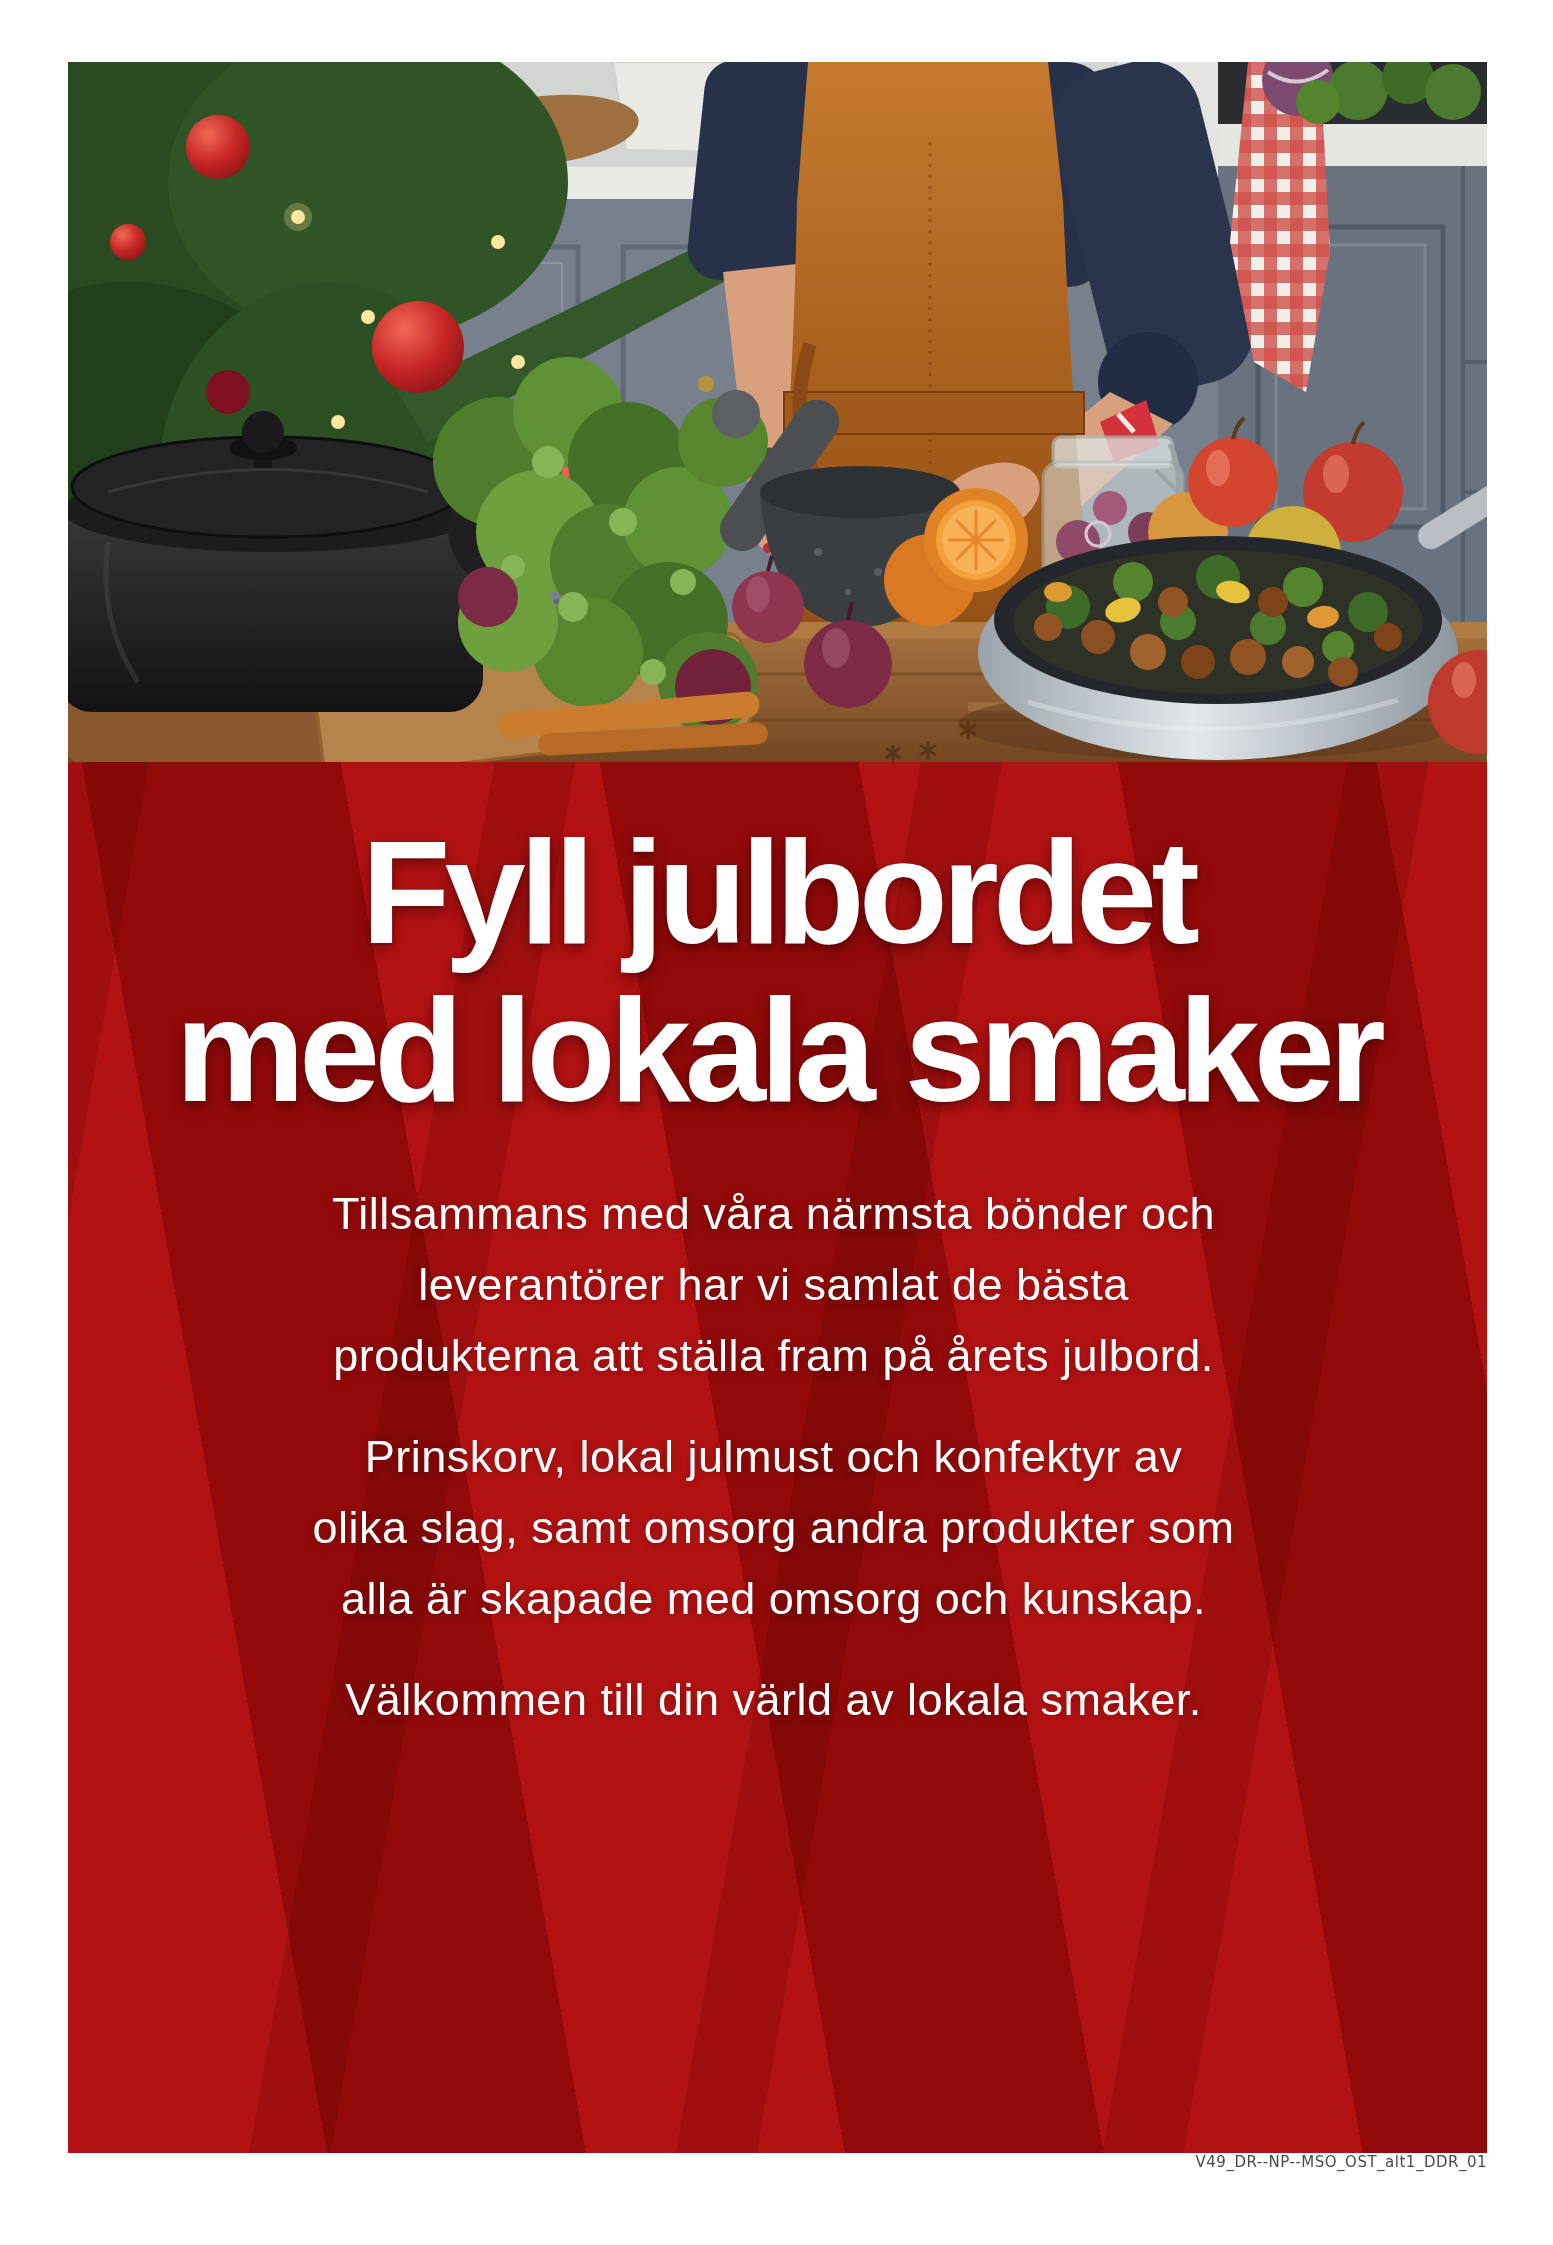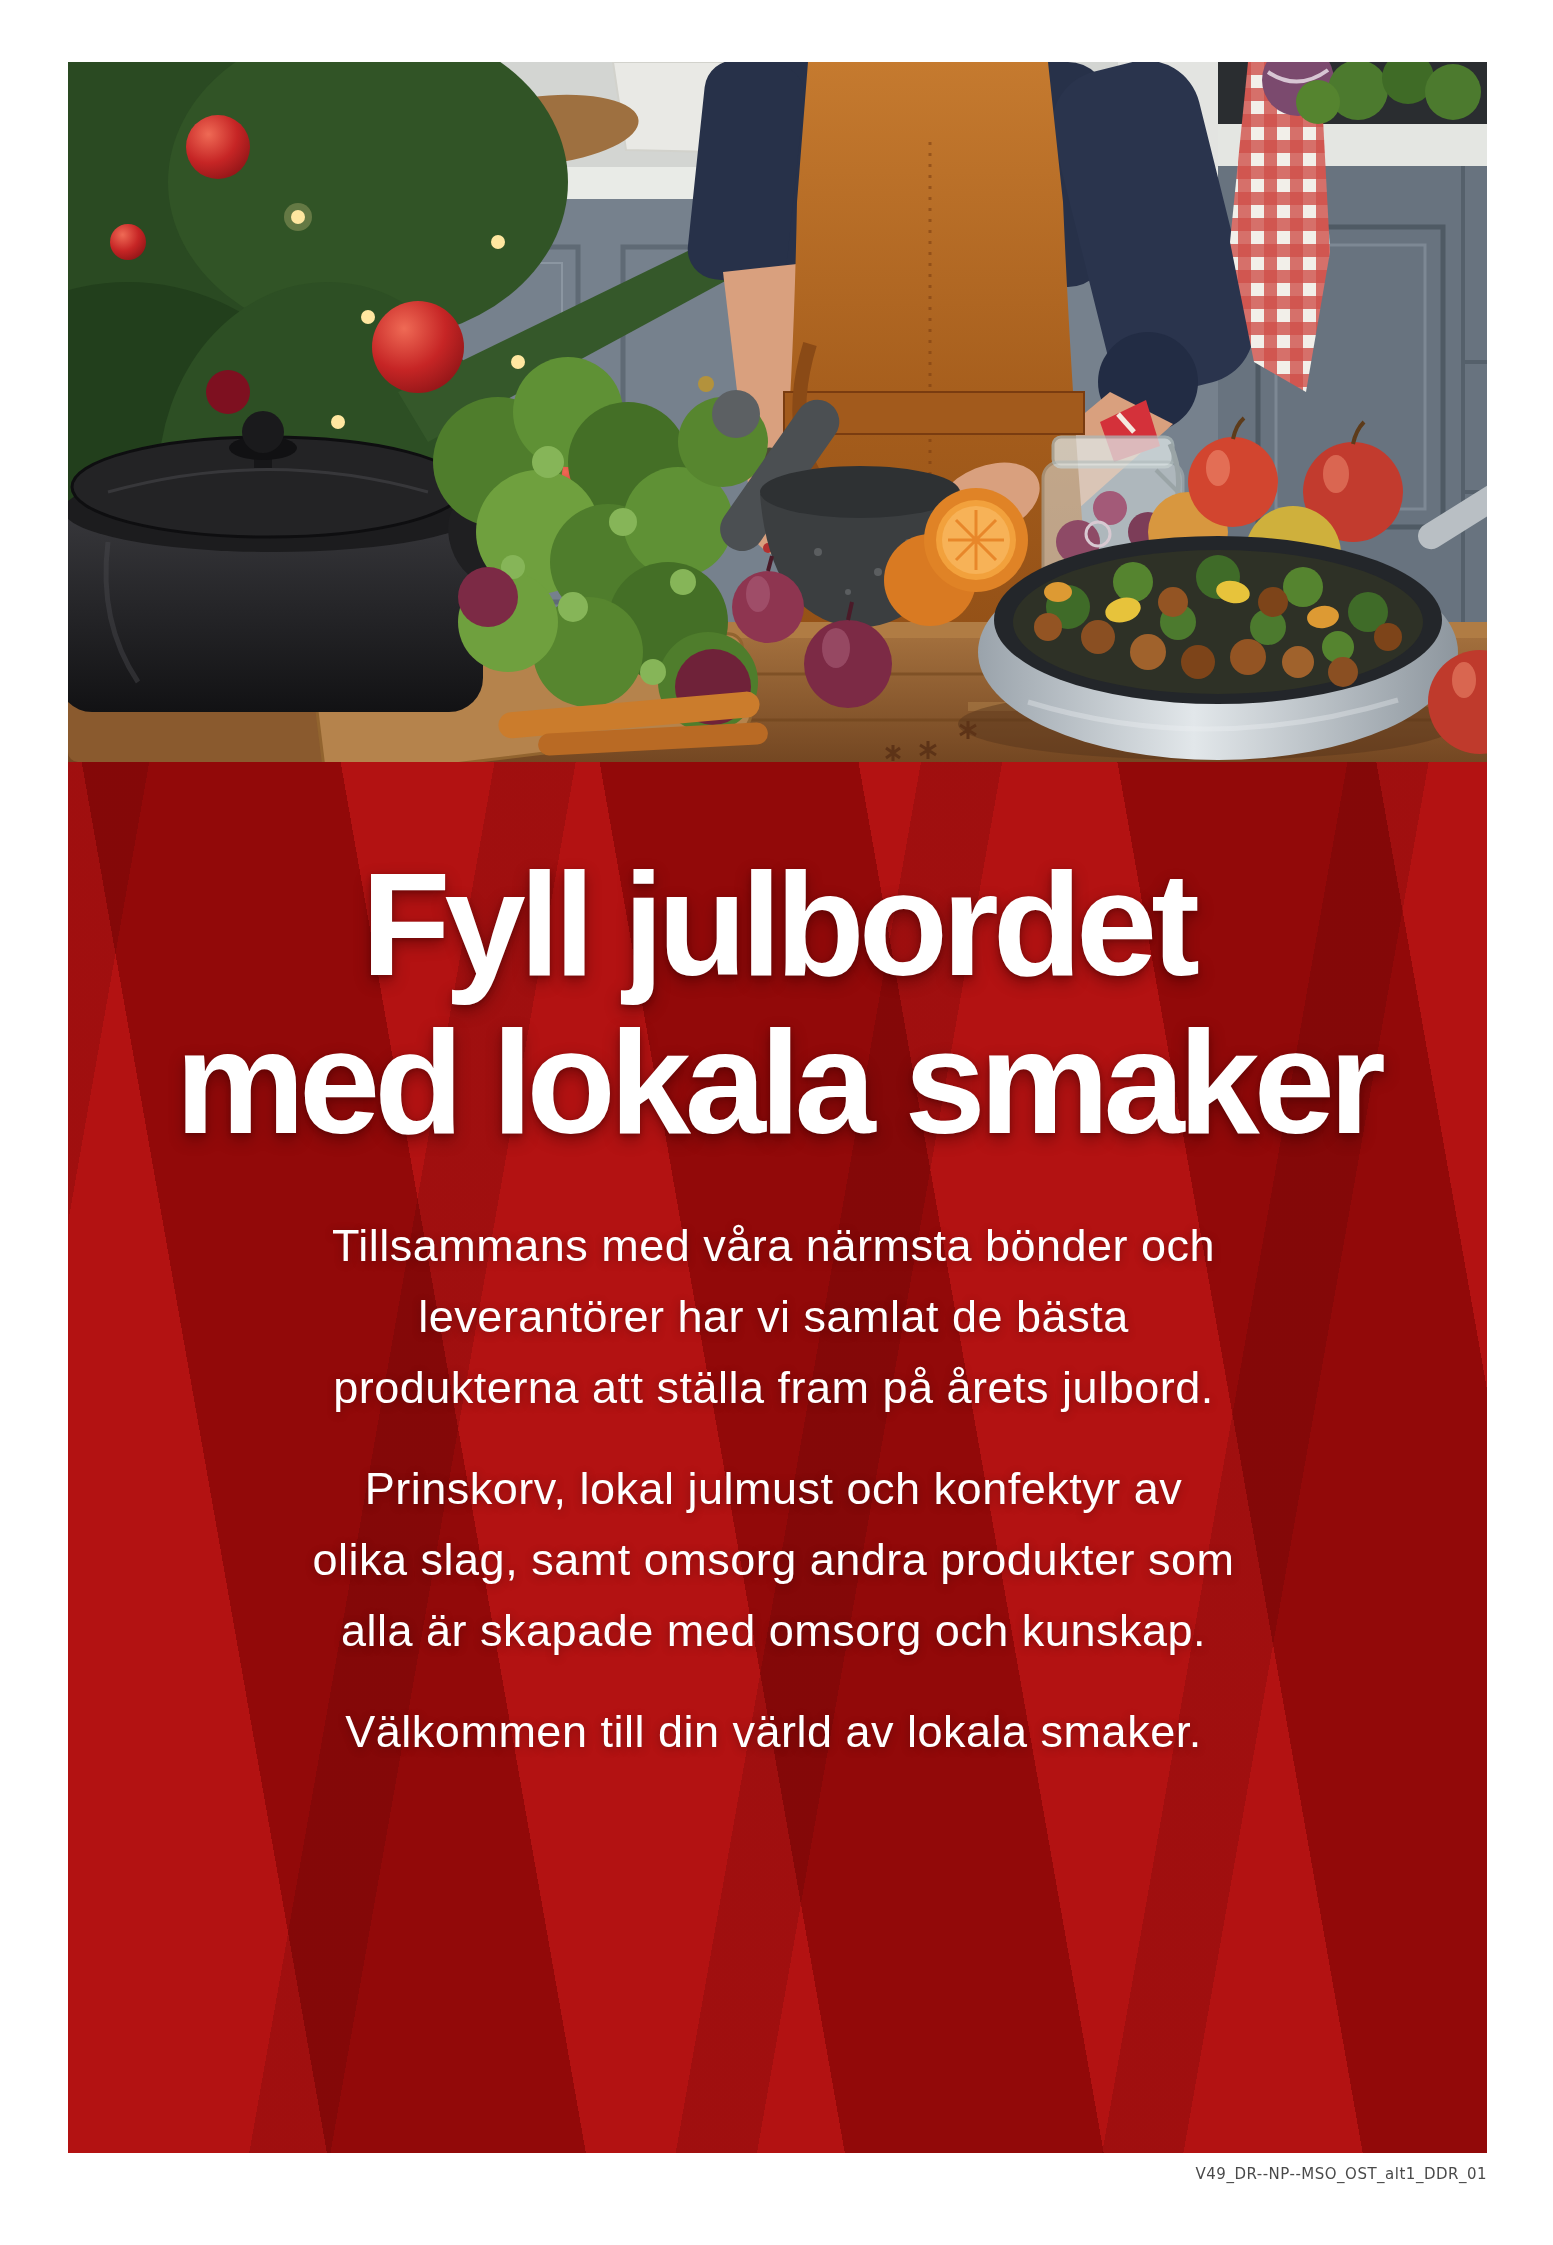--- a/index.html
+++ b/index.html
@@ -1,33 +1,33 @@
 <!DOCTYPE html>
 <html><head>
 <meta charset="utf-8">
 <style>
   html,body{margin:0;padding:0;background:#ffffff;}
   .page{position:relative;width:1553px;height:2245px;background:#ffffff;overflow:hidden;
         font-family:"Liberation Sans",sans-serif;}
   .content{position:absolute;left:68px;top:62px;width:1419px;}
   .photo{position:relative;width:1419px;height:700px;overflow:hidden;background:#cfd2cf;}
   .photo svg{display:block;width:1419px;height:700px;}
-  .red-panel{position:relative;width:1419px;height:1391px;box-sizing:border-box;padding-top:84px;
+  .red-panel{position:relative;width:1419px;height:1391px;box-sizing:border-box;padding-top:52px;
      background-color:#a90d0d;
      background-image:
        repeating-linear-gradient(100deg, rgba(60,0,0,0.16) 0 80px, transparent 80px 420px),
        repeating-linear-gradient(80deg, #b31212 0 255px, #920909 255px 510px);
      text-align:center;color:#ffffff;}
   .headline{font-weight:bold;font-size:146px;line-height:158px;letter-spacing:-6px;
      text-shadow:0 6px 16px rgba(50,0,0,.45), 0 2px 4px rgba(70,0,0,.35);}
   .body-copy{margin-top:48px;}
   .paragraph{margin:0 8px 30px 0;}
   .body-line{font-size:45px;line-height:71px;letter-spacing:0.5px;
      text-shadow:0 2px 8px rgba(50,0,0,.35);}
-  .footer-code{width:1419px;margin-top:12px;text-align:right;
+  .footer-code{width:1419px;text-align:right;
      font-family:"DejaVu Sans",sans-serif;font-size:15px;letter-spacing:0.5px;color:#4a4a4a;}
 </style>
 </head>
 <body>
 
 <div class="page">
   <div class="content">
 
     <div class="photo">
       <svg viewBox="0 0 1419 700" preserveAspectRatio="none">

